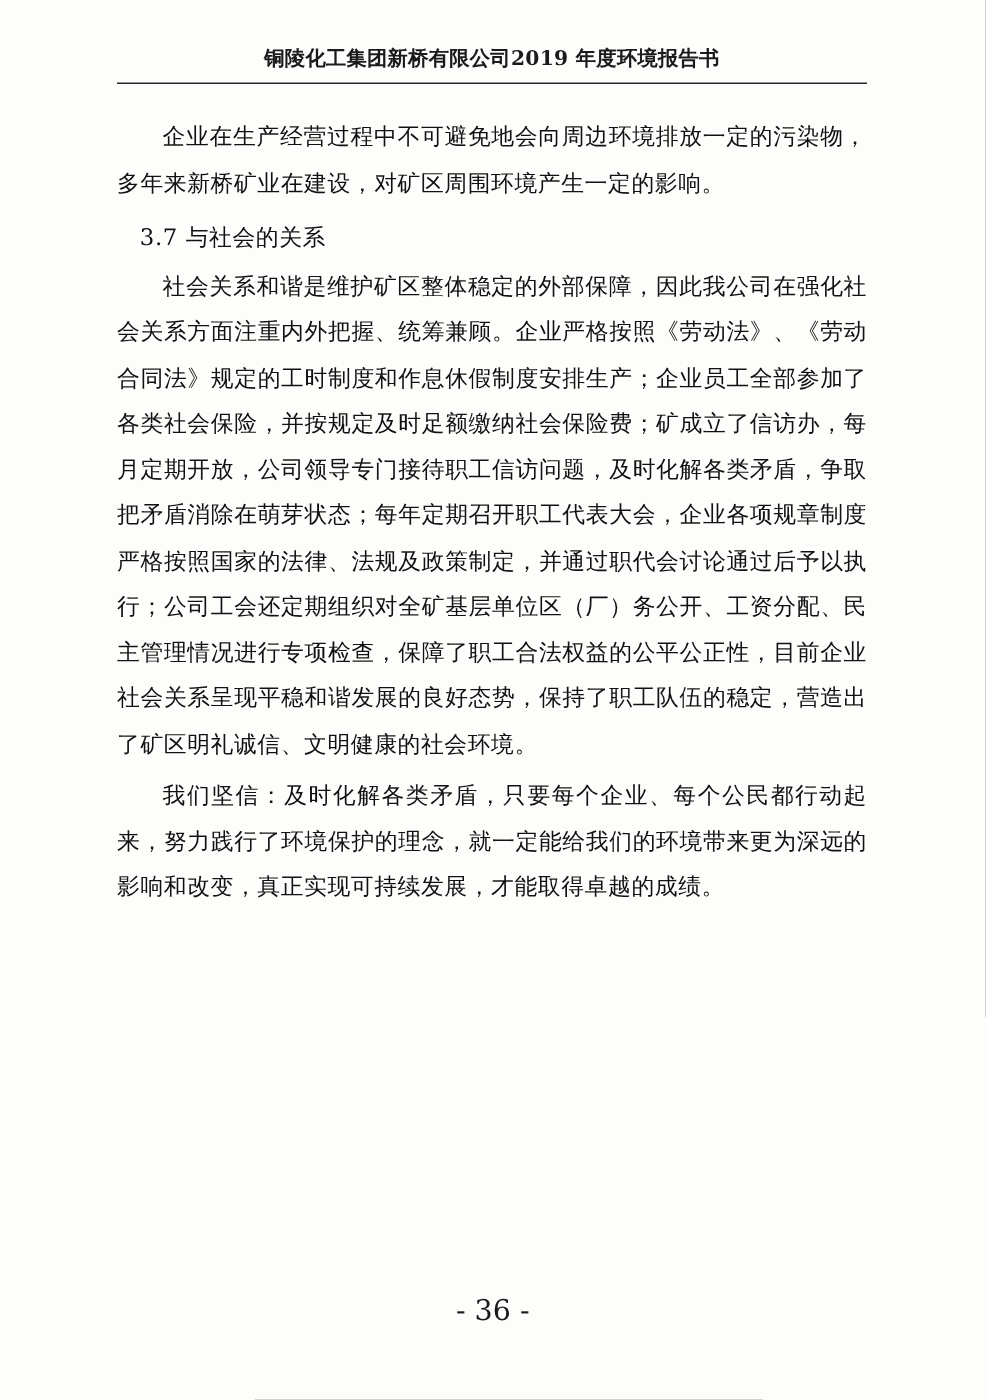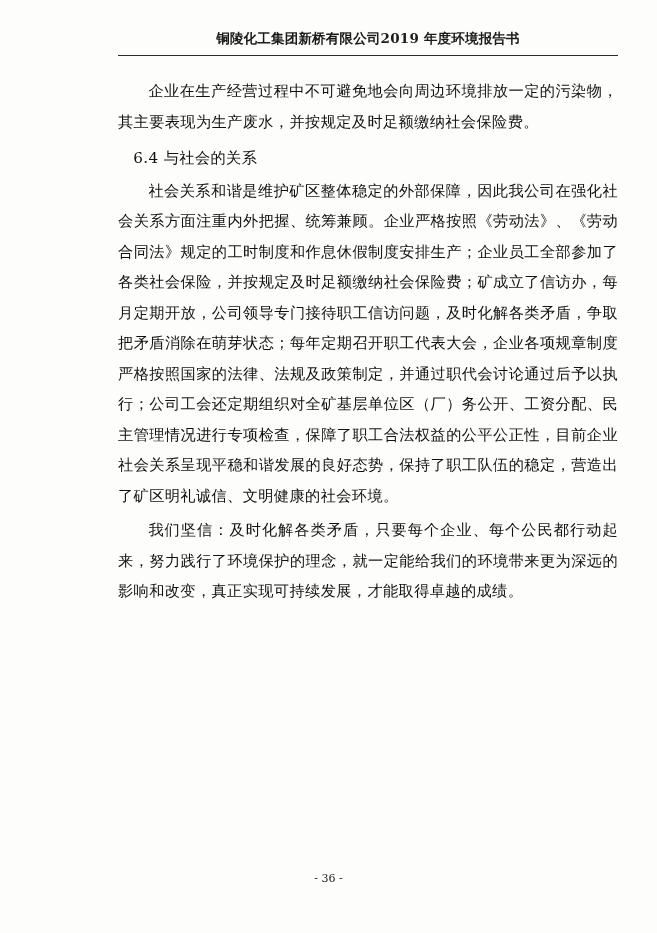--- a/index.html
+++ b/index.html
@@ -17,21 +17,20 @@
     background: #fdfdfb;
     margin: 0 auto;
     overflow: hidden;
     box-sizing: border-box;
   }
   .page-inner {
     position: absolute;
     left: 78px;
     top: 30px;
     width: 500px;
-    margin-left: 40px;
   }
   .header {
     text-align: center;
     font-family: "DejaVu Serif", serif;
     font-weight: bold;
     font-size: 13.5px;
     color: #1b1b1b;
     letter-spacing: 0.2px;
     padding-bottom: 7px;
     white-space: nowrap;
@@ -58,36 +57,36 @@
     margin-top: 6px;
     margin-bottom: 2px;
   }
   .footer {
     position: absolute;
     left: 0;
     right: 0;
     bottom: 48px;
     text-align: center;
     font-family: "DejaVu Serif", serif;
-    font-size: 11px;
+    font-size: 19px;
     color: #1b1b1b;
   }
 </style>
 </head>
 <body>
 
 <div class="page">
   <div class="page-inner">
 
     <div class="header">铜陵化工集团新桥有限公司2019 年度环境报告书</div>
     <hr class="header-rule">
 
     <div class="body-text">
-      <p>企业在生产经营过程中不可避免地会向周边环境排放一定的污染物，其主要表现为生产废水，并按规定及时足额缴纳社会保险费。</p>
-      <p class="heading">6.4 与社会的关系</p>
+      <p>企业在生产经营过程中不可避免地会向周边环境排放一定的污染物，多年来新桥矿业在建设，对矿区周围环境产生一定的影响。</p>
+      <p class="heading">3.7 与社会的关系</p>
       <p>社会关系和谐是维护矿区整体稳定的外部保障，因此我公司在强化社会关系方面注重内外把握、统筹兼顾。企业严格按照《劳动法》、《劳动合同法》规定的工时制度和作息休假制度安排生产；企业员工全部参加了各类社会保险，并按规定及时足额缴纳社会保险费；矿成立了信访办，每月定期开放，公司领导专门接待职工信访问题，及时化解各类矛盾，争取把矛盾消除在萌芽状态；每年定期召开职工代表大会，企业各项规章制度严格按照国家的法律、法规及政策制定，并通过职代会讨论通过后予以执行；公司工会还定期组织对全矿基层单位区（厂）务公开、工资分配、民主管理情况进行专项检查，保障了职工合法权益的公平公正性，目前企业社会关系呈现平稳和谐发展的良好态势，保持了职工队伍的稳定，营造出了矿区明礼诚信、文明健康的社会环境。</p>
       <p>我们坚信：及时化解各类矛盾，只要每个企业、每个公民都行动起来，努力践行了环境保护的理念，就一定能给我们的环境带来更为深远的影响和改变，真正实现可持续发展，才能取得卓越的成绩。</p>
     </div>
 
   </div>
 
   <div class="footer">- 36 -</div>
 </div>
 
 </body></html>

